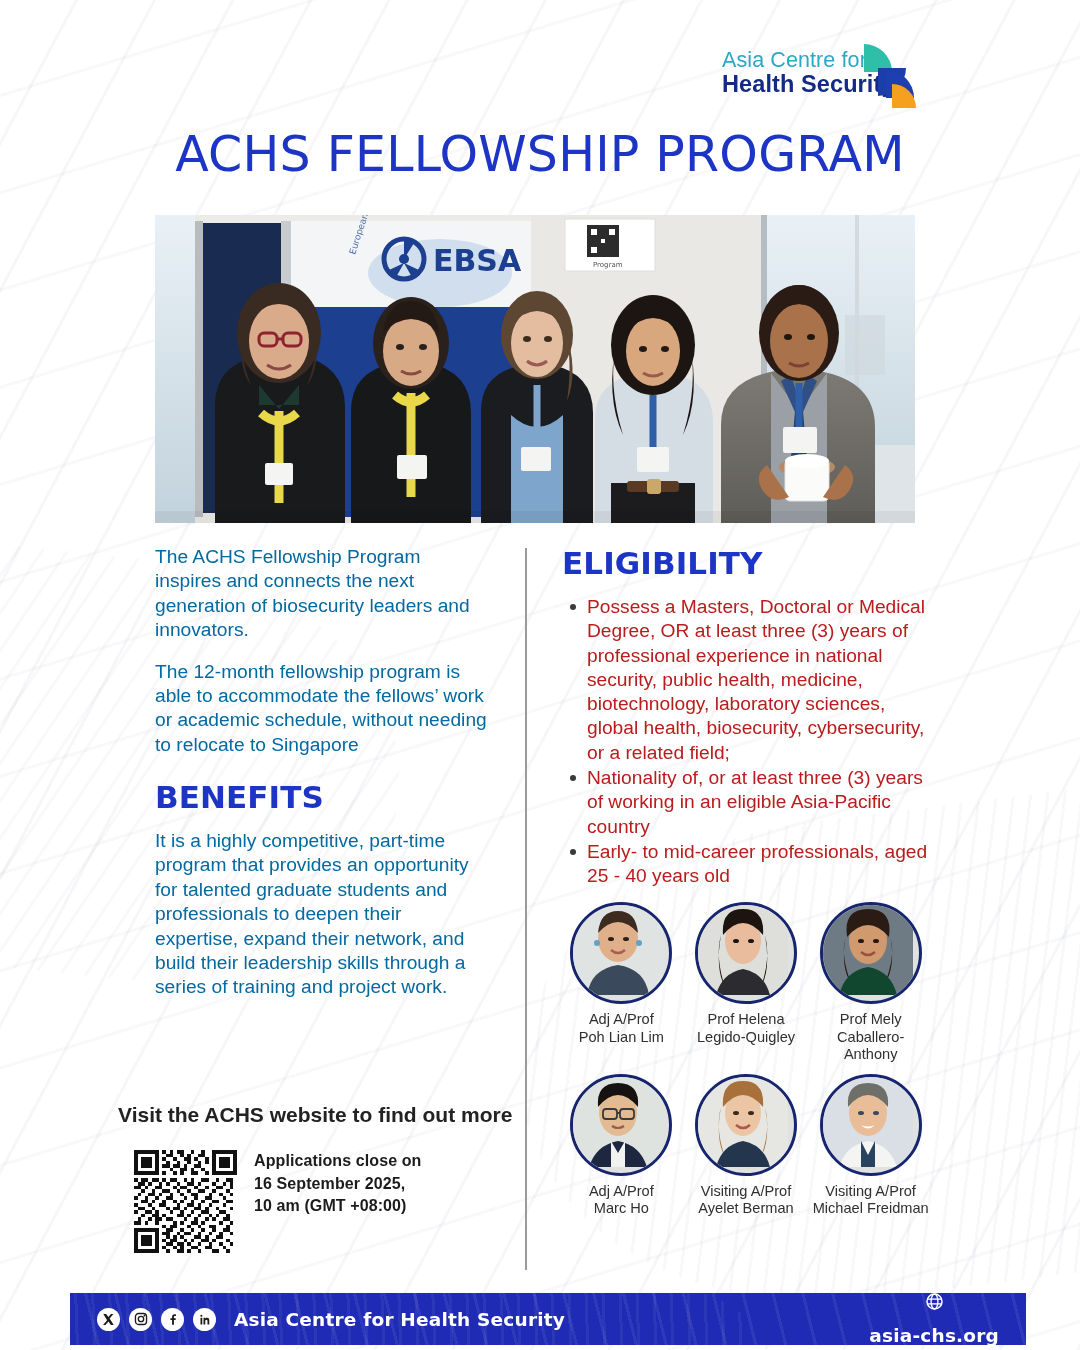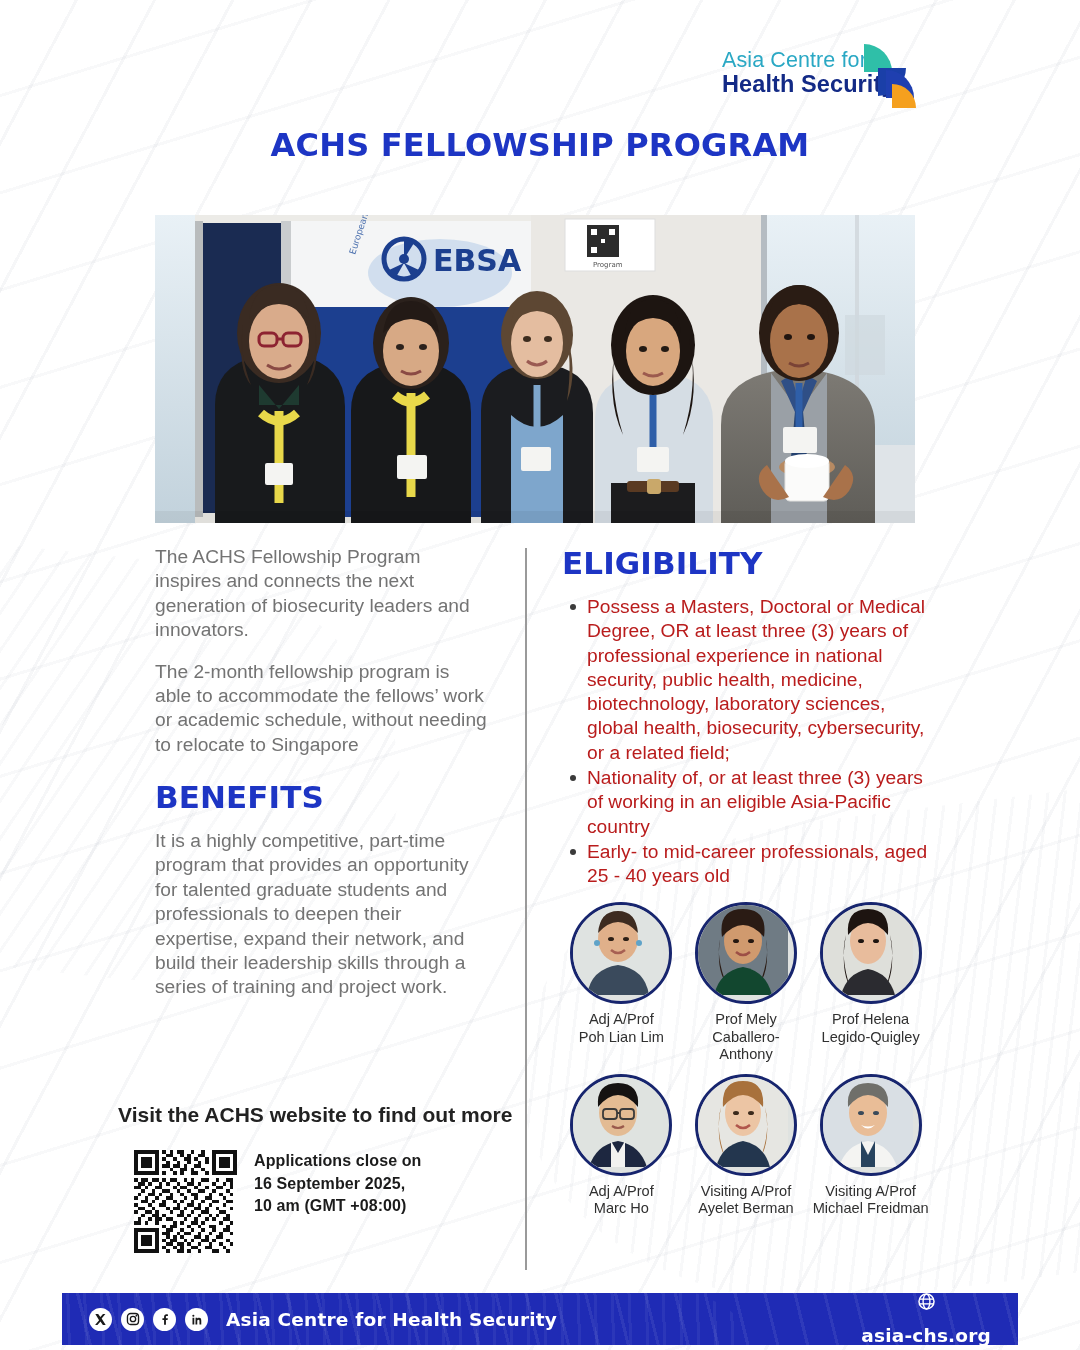--- a/index.html
+++ b/index.html
@@ -49,21 +49,21 @@
   
   .logo{position:absolute;left:722px;top:46px;width:205px;height:66px;}
   .logo-text{position:absolute;left:0;top:3px;line-height:1.08;}
   .logo-l1{font-size:21.5px;color:#2aa8c4;font-weight:500;letter-spacing:.1px;}
   .logo-l2{font-size:23.5px;color:#132a86;font-weight:700;letter-spacing:.1px;}
   .logo-mark{position:absolute;left:118px;top:-10px;width:88px;height:76px;}
 
   
   .title{
     position:absolute;left:0;right:0;top:126px;text-align:center;
-    font-size:32px;font-weight:700;color:#1d35c4;letter-spacing:.2px;
+    font-size:49px;font-weight:400;color:#1d35c4;letter-spacing:.2px;
     font-family:"DejaVu Sans", sans-serif;
     transform:scaleX(1.0);
   }
 
   
   .hero{
     position:absolute;left:155px;top:215px;width:760px;height:308px;
     overflow:hidden;background:#cfd6dc;
   }
   .hero svg{display:block;width:760px;height:308px;}
@@ -78,21 +78,21 @@
   .col-left{position:absolute;left:155px;top:545px;width:333px;}
   .col-right{position:absolute;left:562px;top:545px;width:368px;}
 
   h2.sec{
     margin:0 0 14px 0;
     font-family:"DejaVu Sans", sans-serif;
     font-size:31px;font-weight:800;color:#1d35c4;letter-spacing:.1px;
   }
   p.body{
     margin:0 0 17px 0;
-    font-size:19.2px;line-height:1.27;color:#737373;
+    font-size:19.2px;line-height:1.27;color:#0369a1;
   }
   ul.bullets{
     margin:0;padding:0 0 0 25px;list-style:none;
   }
   ul.bullets li{
     position:relative;
     font-size:19.2px;line-height:1.265;color:#b91c1c;
     margin-bottom:1px;
   }
   ul.bullets li::before{
@@ -127,21 +127,21 @@
     border:3px solid #17256e;overflow:hidden;background:#dfe2e0;
   }
   .fac-photo svg{display:block;width:90px;height:90px;}
   .fac-name{
     margin-top:7px;text-align:center;
     font-size:14.6px;line-height:1.2;color:#303030;
   }
 
   
   .footer{
-    position:absolute;left:62px;top:1293px;width:956px;height:52px;
+    position:absolute;left:70px;top:1293px;width:956px;height:52px;
     background:#1f2bb5;overflow:hidden;
     display:flex;align-items:center;
   }
   .footer-waves{
     position:absolute;inset:0;
     background:
       repeating-linear-gradient(76deg,
         rgba(255,255,255,0) 0px, rgba(255,255,255,0) 26px,
         rgba(255,255,255,0.07) 26px, rgba(255,255,255,0.07) 29px);
     pointer-events:none;
@@ -333,21 +333,21 @@
 
         <rect x="0" y="296" width="760" height="12" fill="#000" opacity="0.05"></rect>
       </g>
     </svg>
   </div>
 
   <div class="divider"></div>
 
   <div class="col-left">
     <p class="body">The ACHS Fellowship Program inspires and connects the next generation of biosecurity leaders and innovators.</p>
-    <p class="body">The 2-month fellowship program is able to accommodate the fellows’ work or academic schedule, without needing to relocate to Singapore</p>
+    <p class="body">The 12-month fellowship program is able to accommodate the fellows’ work or academic schedule, without needing to relocate to Singapore</p>
 
     <h2 class="sec" style="margin-top:22px;">BENEFITS</h2>
     <p class="body">It is a highly competitive, part-time program that provides an opportunity for talented graduate students and professionals to deepen their expertise, expand their network, and build their leadership skills through a series of training and project work.</p>
   </div>
 
   <div class="col-right">
     <h2 class="sec">ELIGIBILITY</h2>
     <ul class="bullets">
       <li>Possess a Masters, Doctoral or Medical Degree, OR at least three (3) years of professional experience in national security, public health, medicine, biotechnology, laboratory sciences, global health, biosecurity, cybersecurity, or a related field;</li>
       <li>Nationality of, or at least three (3) years of working in an eligible Asia-Pacific country</li>
@@ -373,54 +373,54 @@
         </div>
         <div class="fac-name">
           <span>Adj A/Prof</span><br>
           <span>Poh Lian Lim</span>
         </div>
       </div>
 
       <div class="fac">
         <div class="fac-photo">
           <svg viewBox="0 0 90 90">
+              <rect width="90" height="90" fill="#dedfda"></rect>
+            <ellipse cx="45" cy="36" rx="18" ry="23" fill="#e8bc9c"></ellipse>
+            <path d="M25 30 q20-24 40 0 q2-26 -20-26 q-22 0-20 26z" fill="#1d1410"></path>
+            <path d="M23 30 q-6 34 4 52 q-10-30 -4-52z" fill="#1d1410"></path>
+            <path d="M67 30 q6 34 -4 52 q10-30 4-52z" fill="#1d1410"></path>
+            <ellipse cx="38" cy="36" rx="3" ry="2" fill="#1d1410"></ellipse>
+              <ellipse cx="53" cy="36" rx="3" ry="2" fill="#1d1410"></ellipse>
+            <path d="M39 48 q6 5 12 0 q-6 5-12 0z" fill="#b8333f"></path>
+            <path d="M18 90 q6-22 27-26 q21 4 27 26z" fill="#2b2b30"></path>
+          </svg>
+        </div>
+        <div class="fac-name">
+          <span>Prof Helena</span><br>
+          <span>Legido-Quigley</span>
+        </div>
+      </div>
+
+      <div class="fac">
+        <div class="fac-photo">
+          <svg viewBox="0 0 90 90">
               <rect width="90" height="90" fill="#6f7b84"></rect>
             <ellipse cx="45" cy="36" rx="19" ry="23" fill="#d09a6e"></ellipse>
             <path d="M24 32 q21-24 42 0 q4-28 -21-28 q-25 0-21 28z" fill="#2a1b14"></path>
             <path d="M22 34 q-4 30 6 44 q-10-26 -6-44z" fill="#2a1b14"></path>
             <path d="M68 34 q4 30 -6 44 q10-26 6-44z" fill="#2a1b14"></path>
             <ellipse cx="38" cy="36" rx="3" ry="2" fill="#241710"></ellipse>
               <ellipse cx="53" cy="36" rx="3" ry="2" fill="#241710"></ellipse>
             <path d="M38 47 q7 6 14 0" stroke="#9c4f46" stroke-width="2.5" fill="none"></path>
             <path d="M16 90 q6-24 29-28 q23 4 29 28z" fill="#12472f"></path>
           </svg>
         </div>
         <div class="fac-name">
           <span>Prof Mely</span><br>
           <span>Caballero-Anthony</span>
-        </div>
-      </div>
-
-      <div class="fac">
-        <div class="fac-photo">
-          <svg viewBox="0 0 90 90">
-              <rect width="90" height="90" fill="#dedfda"></rect>
-            <ellipse cx="45" cy="36" rx="18" ry="23" fill="#e8bc9c"></ellipse>
-            <path d="M25 30 q20-24 40 0 q2-26 -20-26 q-22 0-20 26z" fill="#1d1410"></path>
-            <path d="M23 30 q-6 34 4 52 q-10-30 -4-52z" fill="#1d1410"></path>
-            <path d="M67 30 q6 34 -4 52 q10-30 4-52z" fill="#1d1410"></path>
-            <ellipse cx="38" cy="36" rx="3" ry="2" fill="#1d1410"></ellipse>
-              <ellipse cx="53" cy="36" rx="3" ry="2" fill="#1d1410"></ellipse>
-            <path d="M39 48 q6 5 12 0 q-6 5-12 0z" fill="#b8333f"></path>
-            <path d="M18 90 q6-22 27-26 q21 4 27 26z" fill="#2b2b30"></path>
-          </svg>
-        </div>
-        <div class="fac-name">
-          <span>Prof Helena</span><br>
-          <span>Legido-Quigley</span>
         </div>
       </div>
 
       <div class="fac">
         <div class="fac-photo">
           <svg viewBox="0 0 90 90">
               <rect width="90" height="90" fill="#dfe3e0"></rect>
             <ellipse cx="45" cy="36" rx="19" ry="23" fill="#e3bb93"></ellipse>
             <path d="M25 30 q20-24 40 0 q2-24 -20-24 q-22 0-20 24z" fill="#151211"></path>
             <rect x="30" y="32" width="14" height="10" rx="3" fill="none" stroke="#3a3a3a" stroke-width="1.8"></rect>

